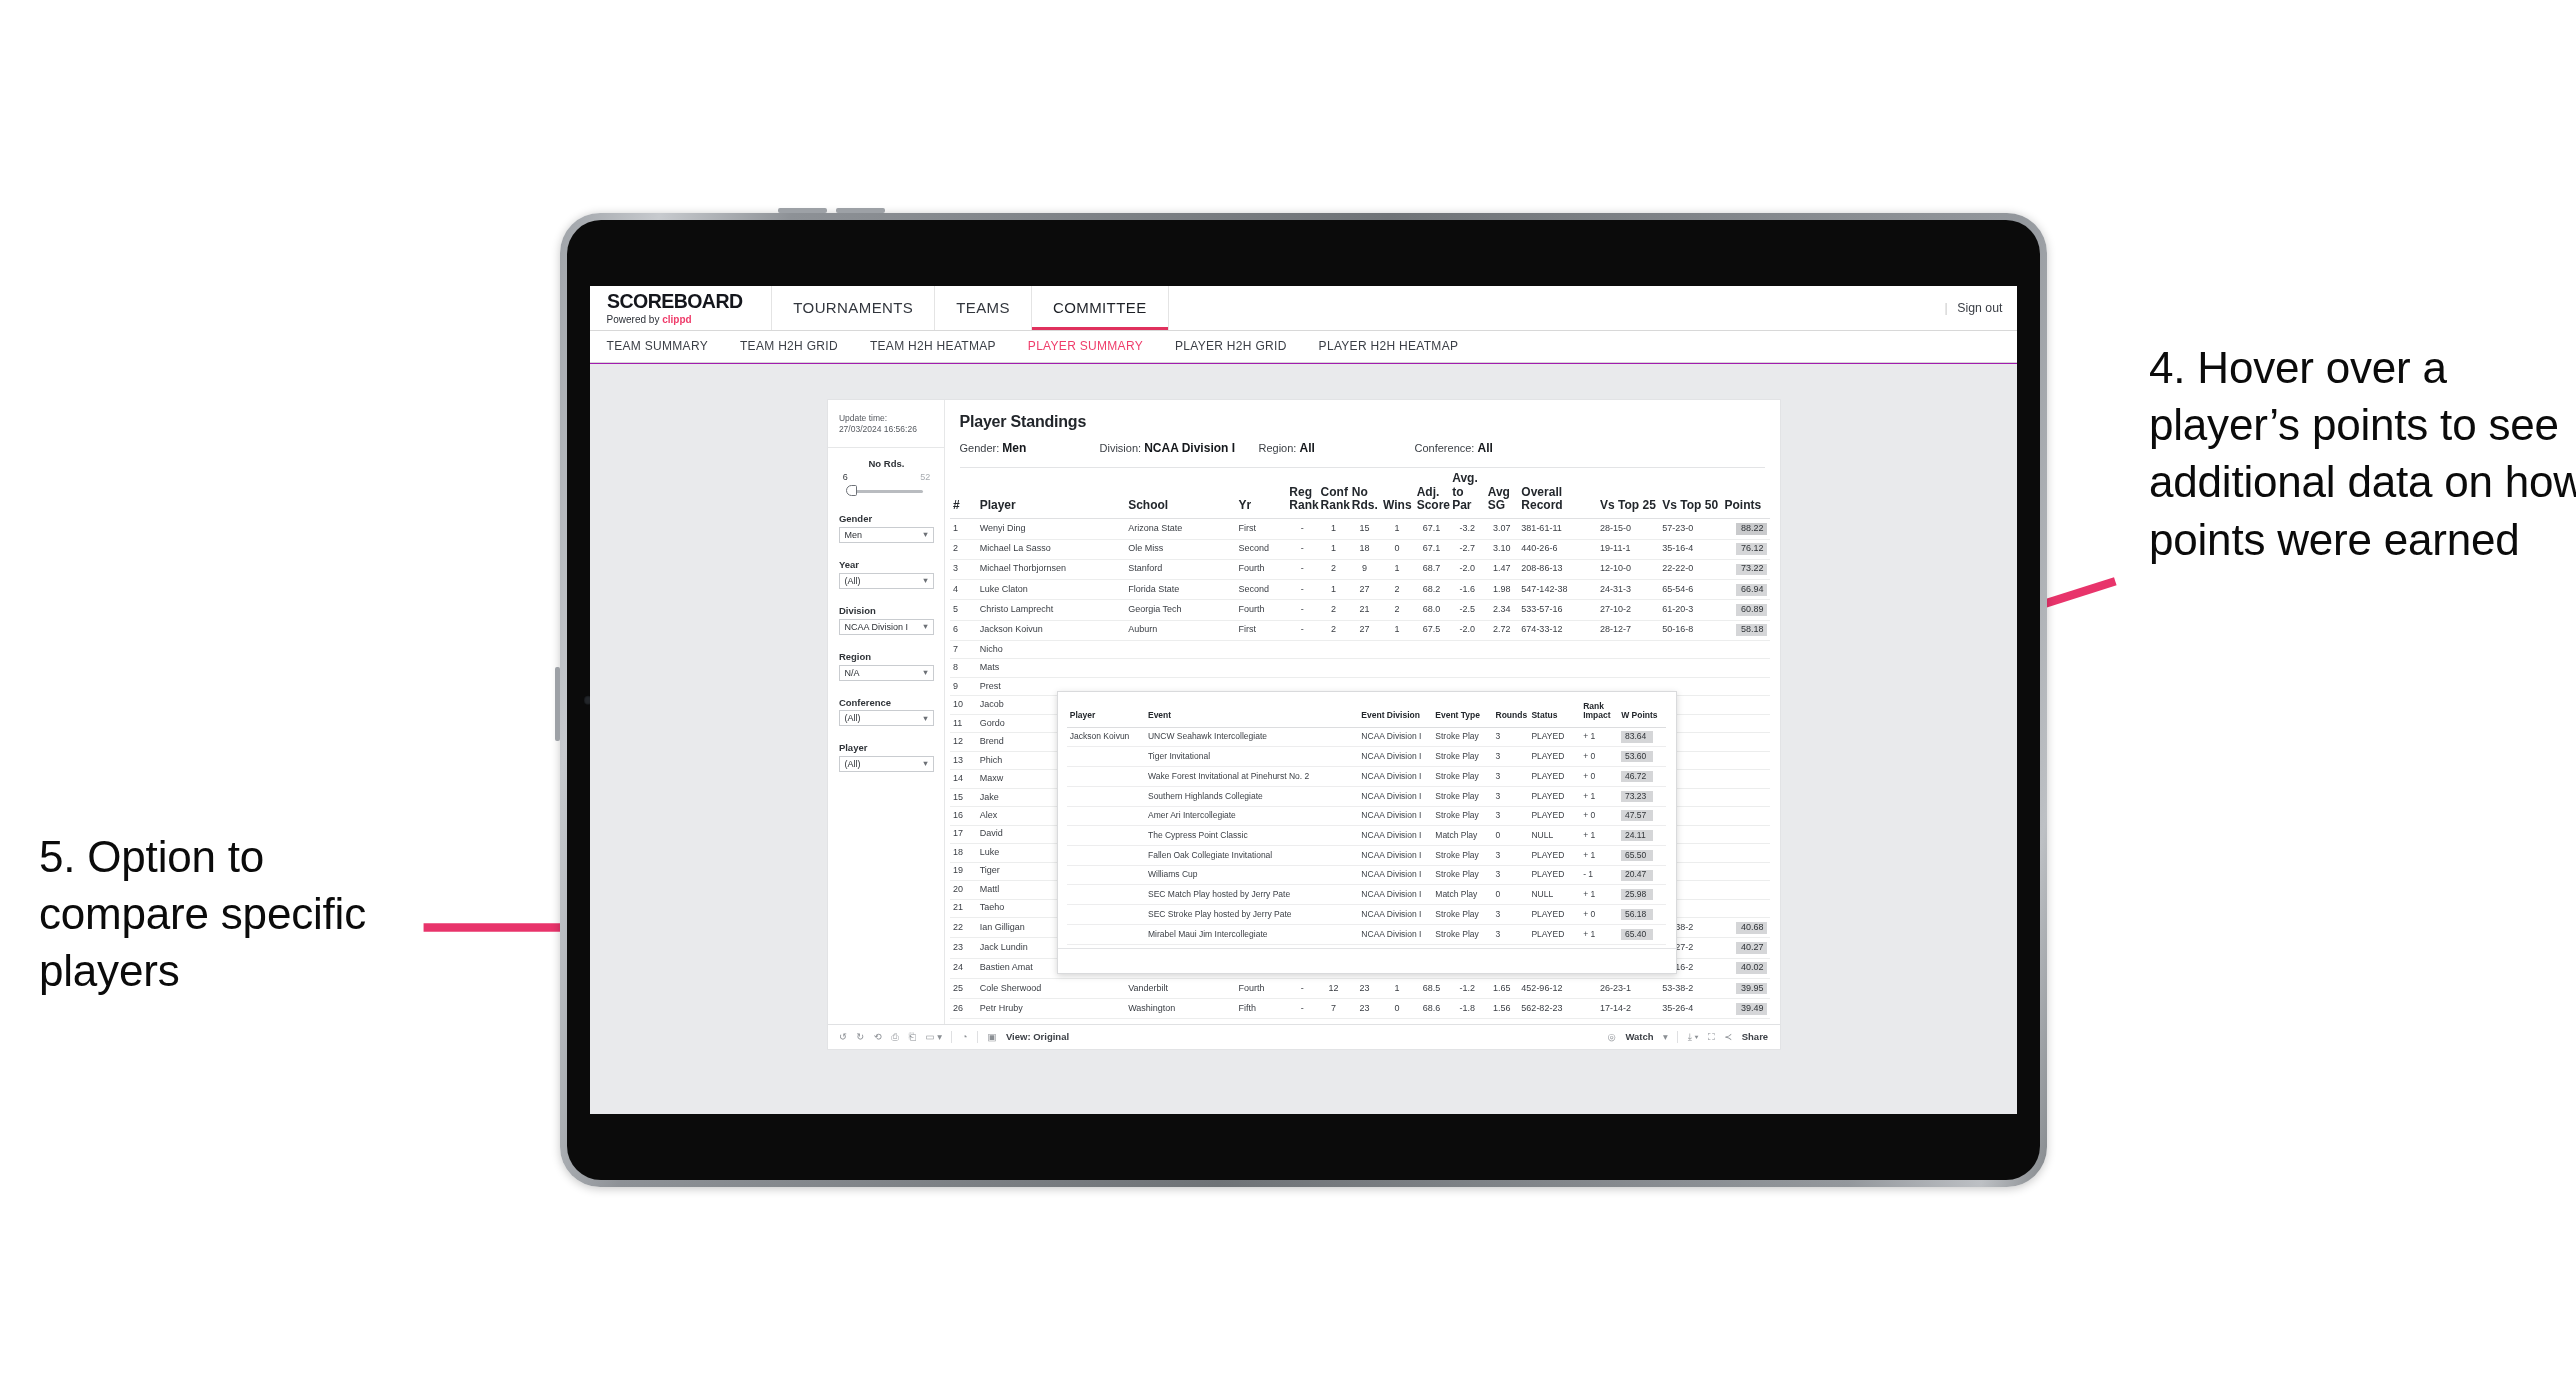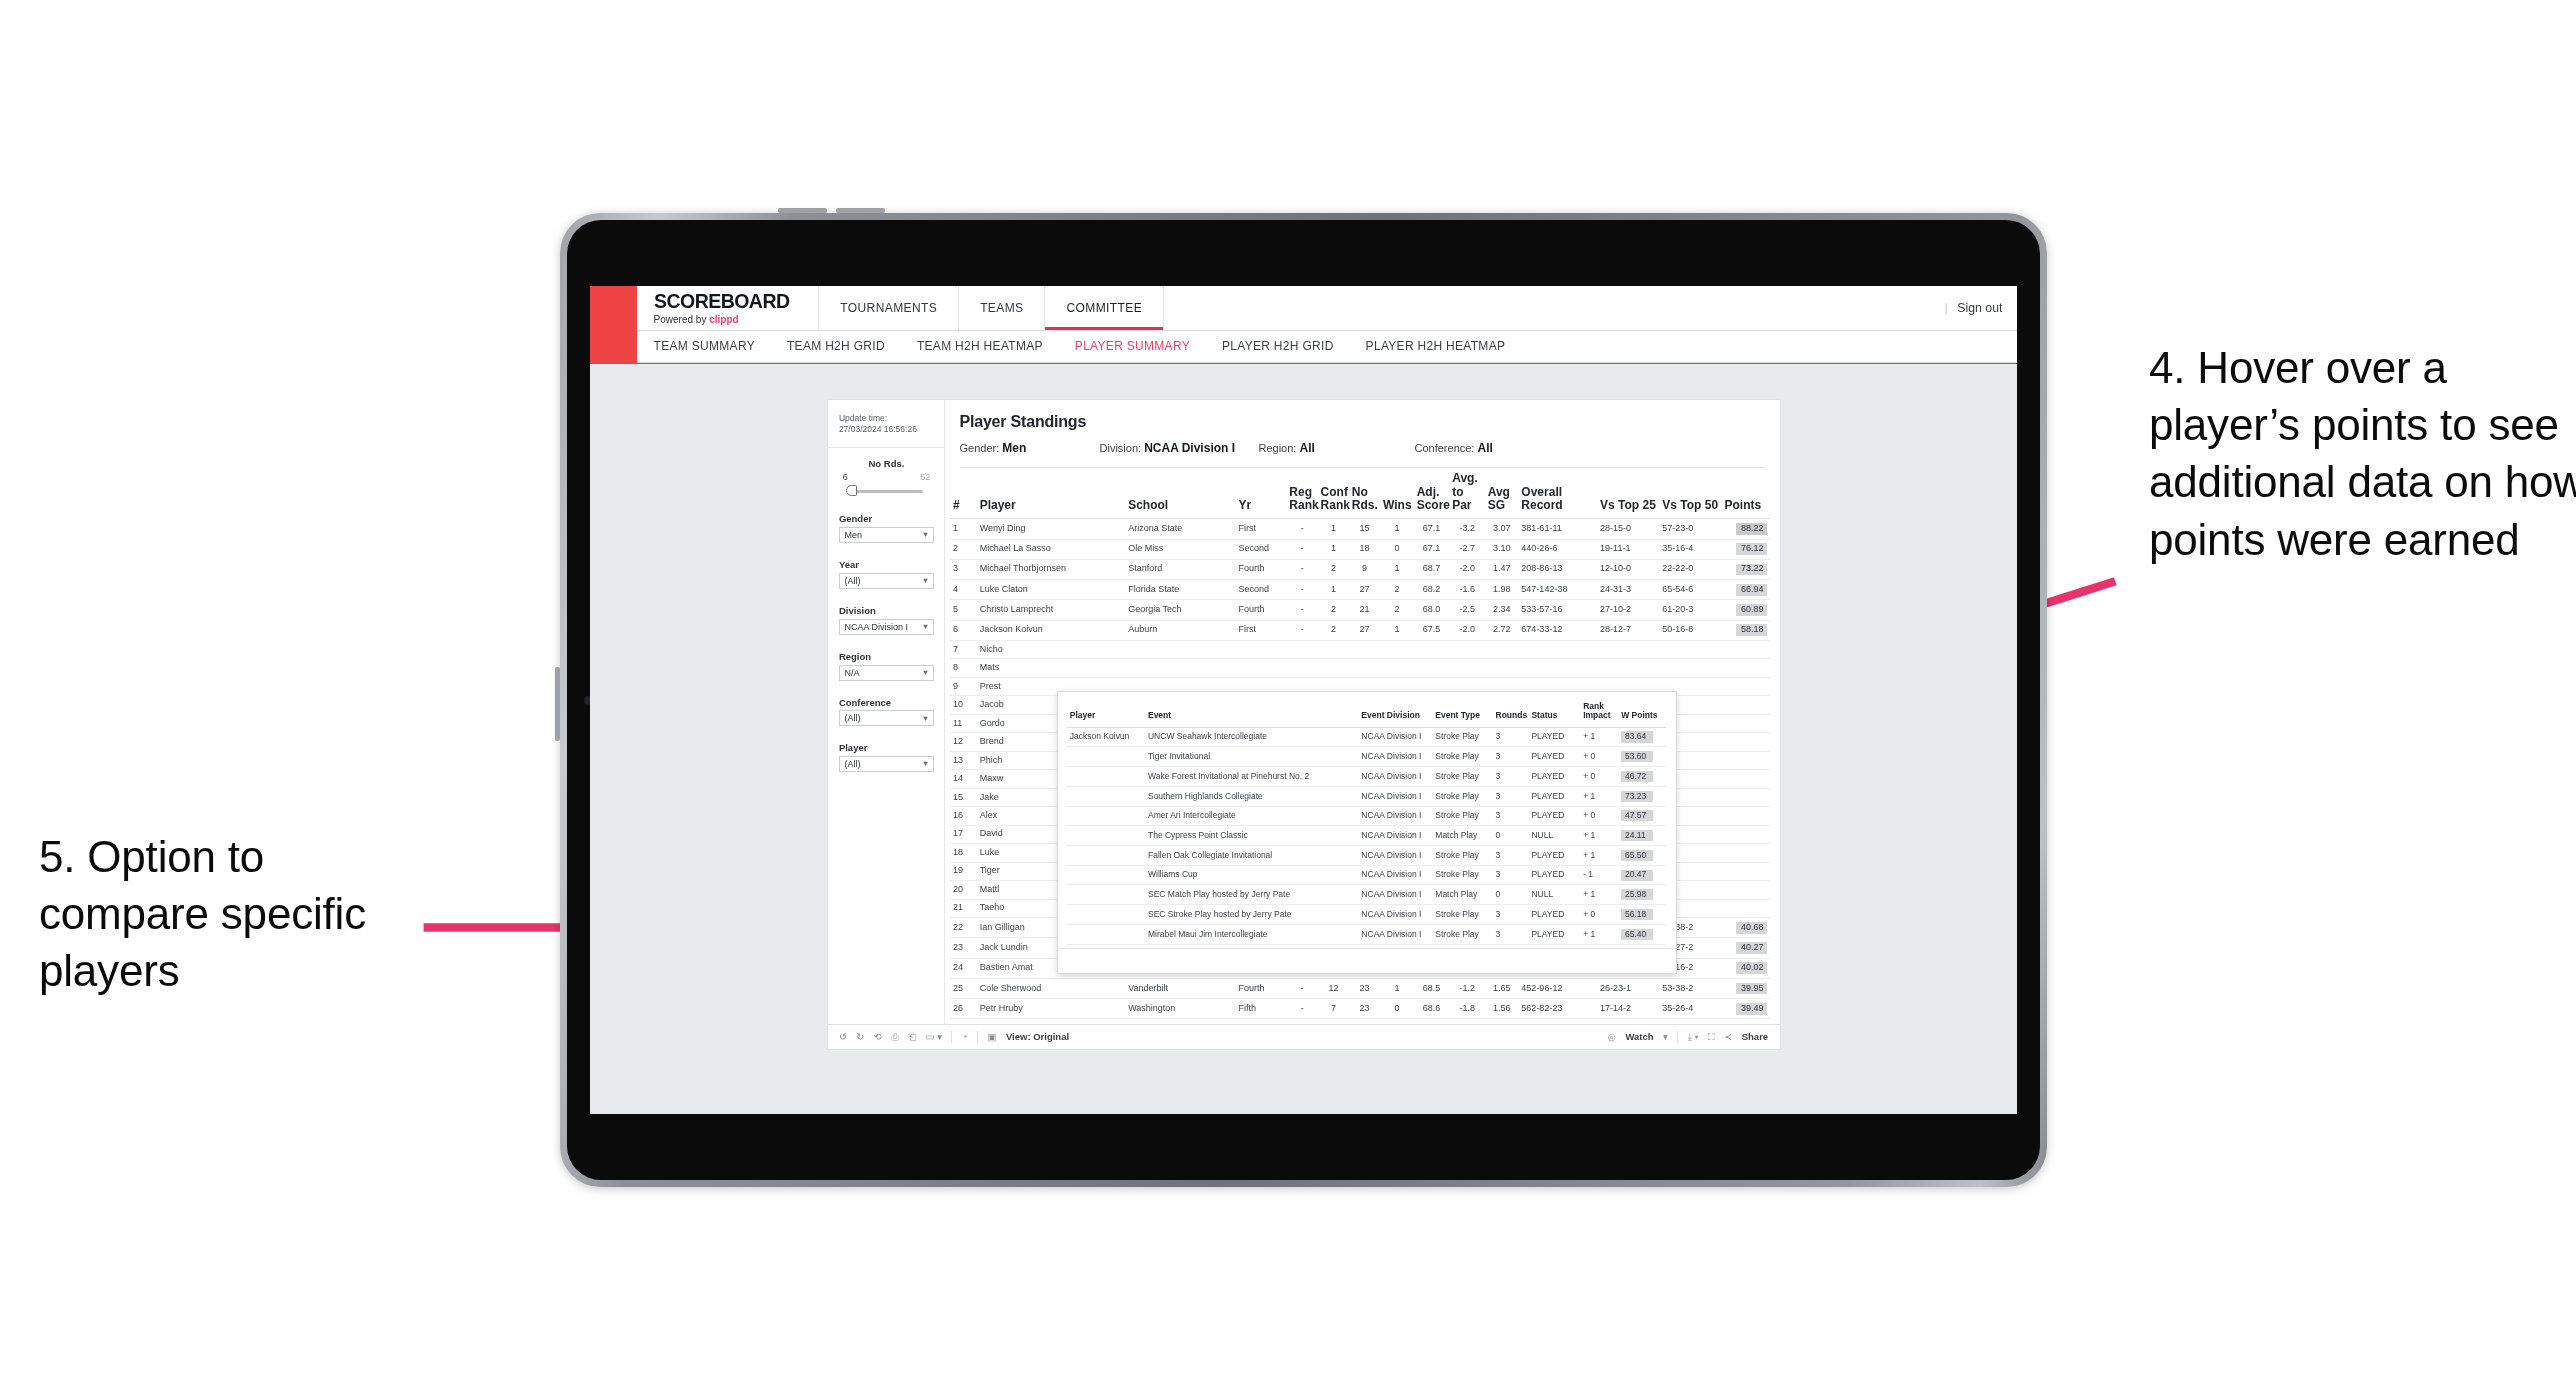--- a/index.html
+++ b/index.html
@@ -50,24 +50,23 @@
   #tablet .btn-side {
     position: absolute; left: -4.7px; width: 4.7px; background:#9da1a6; border-radius:1.9px;
   }
   #camera {
     position:absolute; left: 17px; top: 50%; transform: translateY(-50%);
     width: 8.5px; height: 8.5px; border-radius: 50%;
     background: #23262a; box-shadow: inset 0 0 1.9px #000;
   }
   #screen {
     width: 100%; height: 100%;
-    background: #ef4444;
+    background: #a21caf;
     overflow: hidden;
     position: relative;
-    padding-left: 47px;
   }
 
   
   #topnav {
     height: 45px; background:#fff; display:flex; align-items:stretch;
     border-bottom: 0.9px solid #d8d8d8;
     position: relative;
   }
   #brand {
     display:flex; flex-direction:column; justify-content:center;
@@ -77,21 +76,21 @@
   #brand .word {
     font-family:"Liberation Sans", sans-serif;
     font-weight:800; font-size:21px; letter-spacing:-0.6px;
     color:#14161c; line-height:1; transform: scaleX(0.93); transform-origin:left;
   }
   #brand .sub { font-size:10px; color:#2b2f36; margin-top:2.8px; white-space:nowrap; }
   #brand .sub .clippd { color:#ef3d6b; font-weight:700; }
 
   .topnav-item {
     display:flex; align-items:center; padding: 0 21px;
-    font-size:12px; color:#32363d; letter-spacing:0.4px;
+    font-size:15px; color:#32363d; letter-spacing:0.4px;
     border-right:0.9px solid #e4e4e4; cursor:pointer; white-space:nowrap;
   }
   .topnav-item.active { color:#1d2026; position:relative; }
   .topnav-item.active:after {
     content:""; position:absolute; left:0; right:0; bottom:0; height:2.8px; background:#e0315d;
   }
   #topnav-spacer { flex:1; }
   #topnav-right {
     display:flex; align-items:center; gap:9.5px; padding-right:15px;
     font-size:12.3px; color:#3a3e45;

